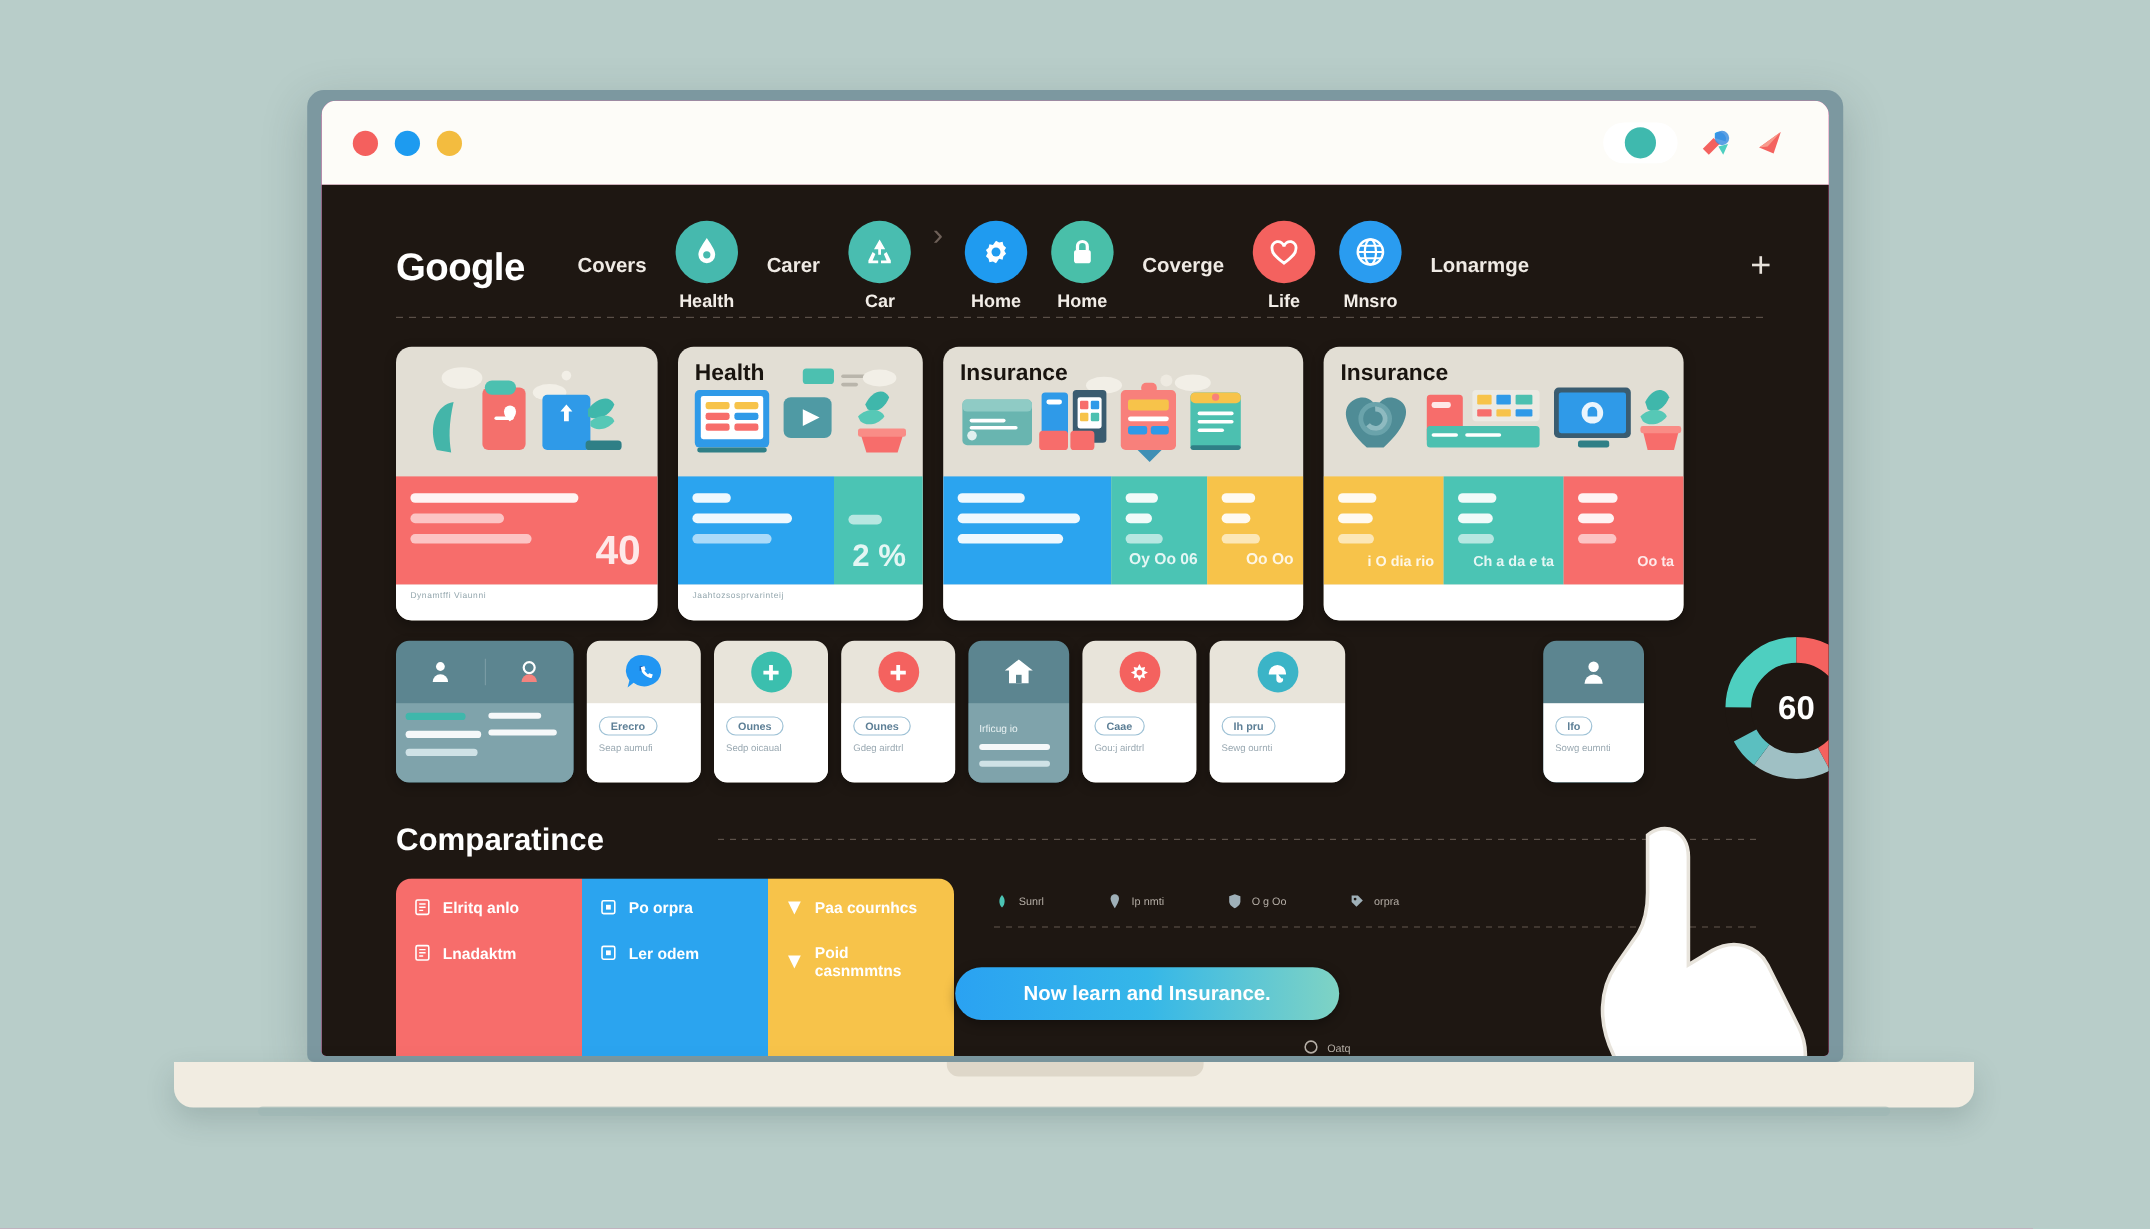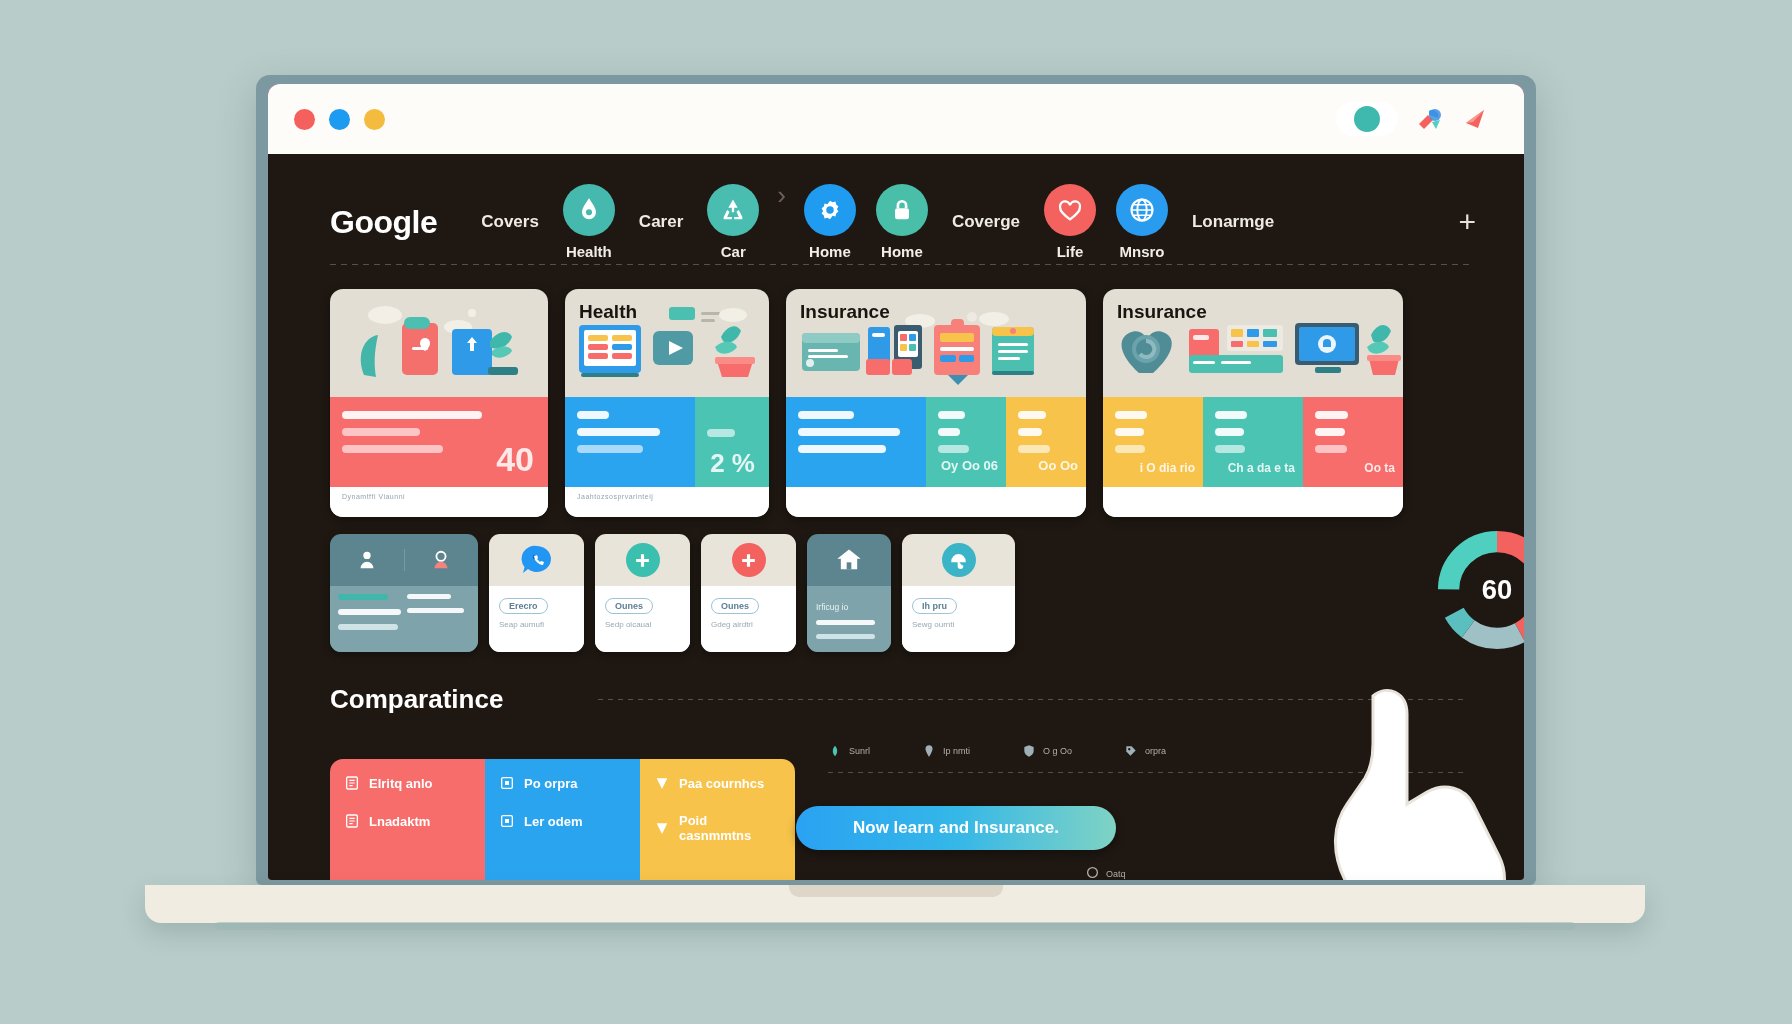--- a/index.html
+++ b/index.html
@@ -142,21 +142,21 @@
     position: absolute; left: 62px; top: 530px;
     color: #fff; font-size: 26px; font-weight: 700;
   }
   #cmp-rule {
     position: absolute; left: 330px; top: 545px; width: 870px; height: 1px;
     background: repeating-linear-gradient(to right,#5c5149 0 5px,transparent 5px 10px);
   }
 
   #cmp-row {
     position: absolute; left: 62px; top: 578px;
-    width: 465px; height: 168px; display: flex; border-radius: 13px; overflow: hidden; margin-top: 27px;
+    width: 465px; height: 168px; display: flex; border-radius: 13px; overflow: hidden;
   }
   .cmp-col { flex: 1; padding: 16px 14px; }
   .cmp-item { display: flex; align-items: center; gap: 9px; margin-bottom: 22px; color: #fff; font-size: 13px; font-weight: 600; }
   .cmp-item svg { width: 16px; height: 16px; fill: #fff; flex: 0 0 16px; }
 
   
   #ministats { position: absolute; left: 560px; top: 590px; display: flex; gap: 52px; }
   .ms { display: flex; align-items: center; gap: 7px; }
   .ms-ico { width: 14px; height: 14px; }
   .ms-txt { font-size: 9px; color: #b5aea6; }
@@ -576,37 +576,63 @@
                 <rect x="10" y="14" width="4" height="6" fill="#5c8590"></rect>
             </svg>
           </div>
           <div class="tile-body" style="padding:10px 9px">
             <div class="tile-sub" style="color:#e9f2f3;font-size:8.5px">Irficug io</div>
             <div class="line" style="height:5px;width:90%;margin-top:8px"></div>
             <div class="line" style="height:5px;width:90%;background:#cfe2e6"></div>
           </div>
         </div>
 
+        <div class="tile" style="width:95px">
+          <div class="tile-ico">
+            <div class="circ-ico" style="background:#f4625f">
+              <svg viewBox="0 0 24 24">
+                  <path d="M12 3 l2 4 4-1 -1 4 4 2 -4 2 1 4 -4-1 -2 4 -2-4 -4 1 1-4 -4-2 4-2 -1-4 4 1z"></path>
+                  <circle cx="12" cy="12" r="3" fill="#f4625f"></circle>
+                </svg>
+            </div>
+          </div>
+          <div class="tile-body">
+            <div class="chipbtn">Caae</div>
+            <div class="tile-sub">Gou:j airdtrl</div>
+          </div>
+        </div>
 
 
         <div class="tile" style="width:113px">
           <div class="tile-ico">
             <div class="circ-ico" style="background:#3bb4c7">
               <svg viewBox="0 0 24 24" fill="none" stroke="#fff" stroke-width="2.2" stroke-linecap="round">
                   <path d="M4 13 a8 8 0 0 1 16 0z"></path>
                   <path d="M12 13 v6 a2.5 2.5 0 0 0 5 0"></path>
                 </svg>
             </div>
           </div>
           <div class="tile-body">
             <div class="chipbtn">Ih pru</div>
             <div class="tile-sub">Sewg ournti</div>
           </div>
         </div>
 
+        <div class="tile tile-dark" style="width:84px;margin-left:154px">
+          <div class="tile-ico">
+            <svg width="26" height="26" viewBox="0 0 24 24" fill="#fff">
+              <circle cx="12" cy="8" r="4"></circle>
+                <path d="M5 21 a7 7 0 0 1 14 0z"></path>
+            </svg>
+          </div>
+          <div class="tile-body" style="background:#fff">
+            <div class="chipbtn">lfo</div>
+            <div class="tile-sub">Sowg eumnti</div>
+          </div>
+        </div>
       </div>
 
       <div id="donut-wrap">
         <svg id="donut" viewBox="0 0 42 42">
           <circle cx="21" cy="21" r="15.9" fill="none" stroke="#1e1712" stroke-width="7"></circle>
           <circle cx="21" cy="21" r="15.9" fill="none" stroke="#4ecfc0" stroke-width="7" stroke-dasharray="25 75" stroke-dashoffset="25" transform="rotate(-90 21 21)"></circle>
           <circle cx="21" cy="21" r="15.9" fill="none" stroke="#f4625f" stroke-width="7" stroke-dasharray="42 58" stroke-dashoffset="0" transform="rotate(-90 21 21)"></circle>
           <circle cx="21" cy="21" r="15.9" fill="none" stroke="#9fc0c4" stroke-width="7" stroke-dasharray="18 82" stroke-dashoffset="-42" transform="rotate(-90 21 21)"></circle>
           <circle cx="21" cy="21" r="15.9" fill="none" stroke="#5bbfc0" stroke-width="7" stroke-dasharray="7 93" stroke-dashoffset="-60" transform="rotate(-90 21 21)"></circle>
           <text x="21" y="24" text-anchor="middle" font-size="9" font-weight="700" fill="#ffffff" font-family="Liberation Sans, sans-serif">60</text>

